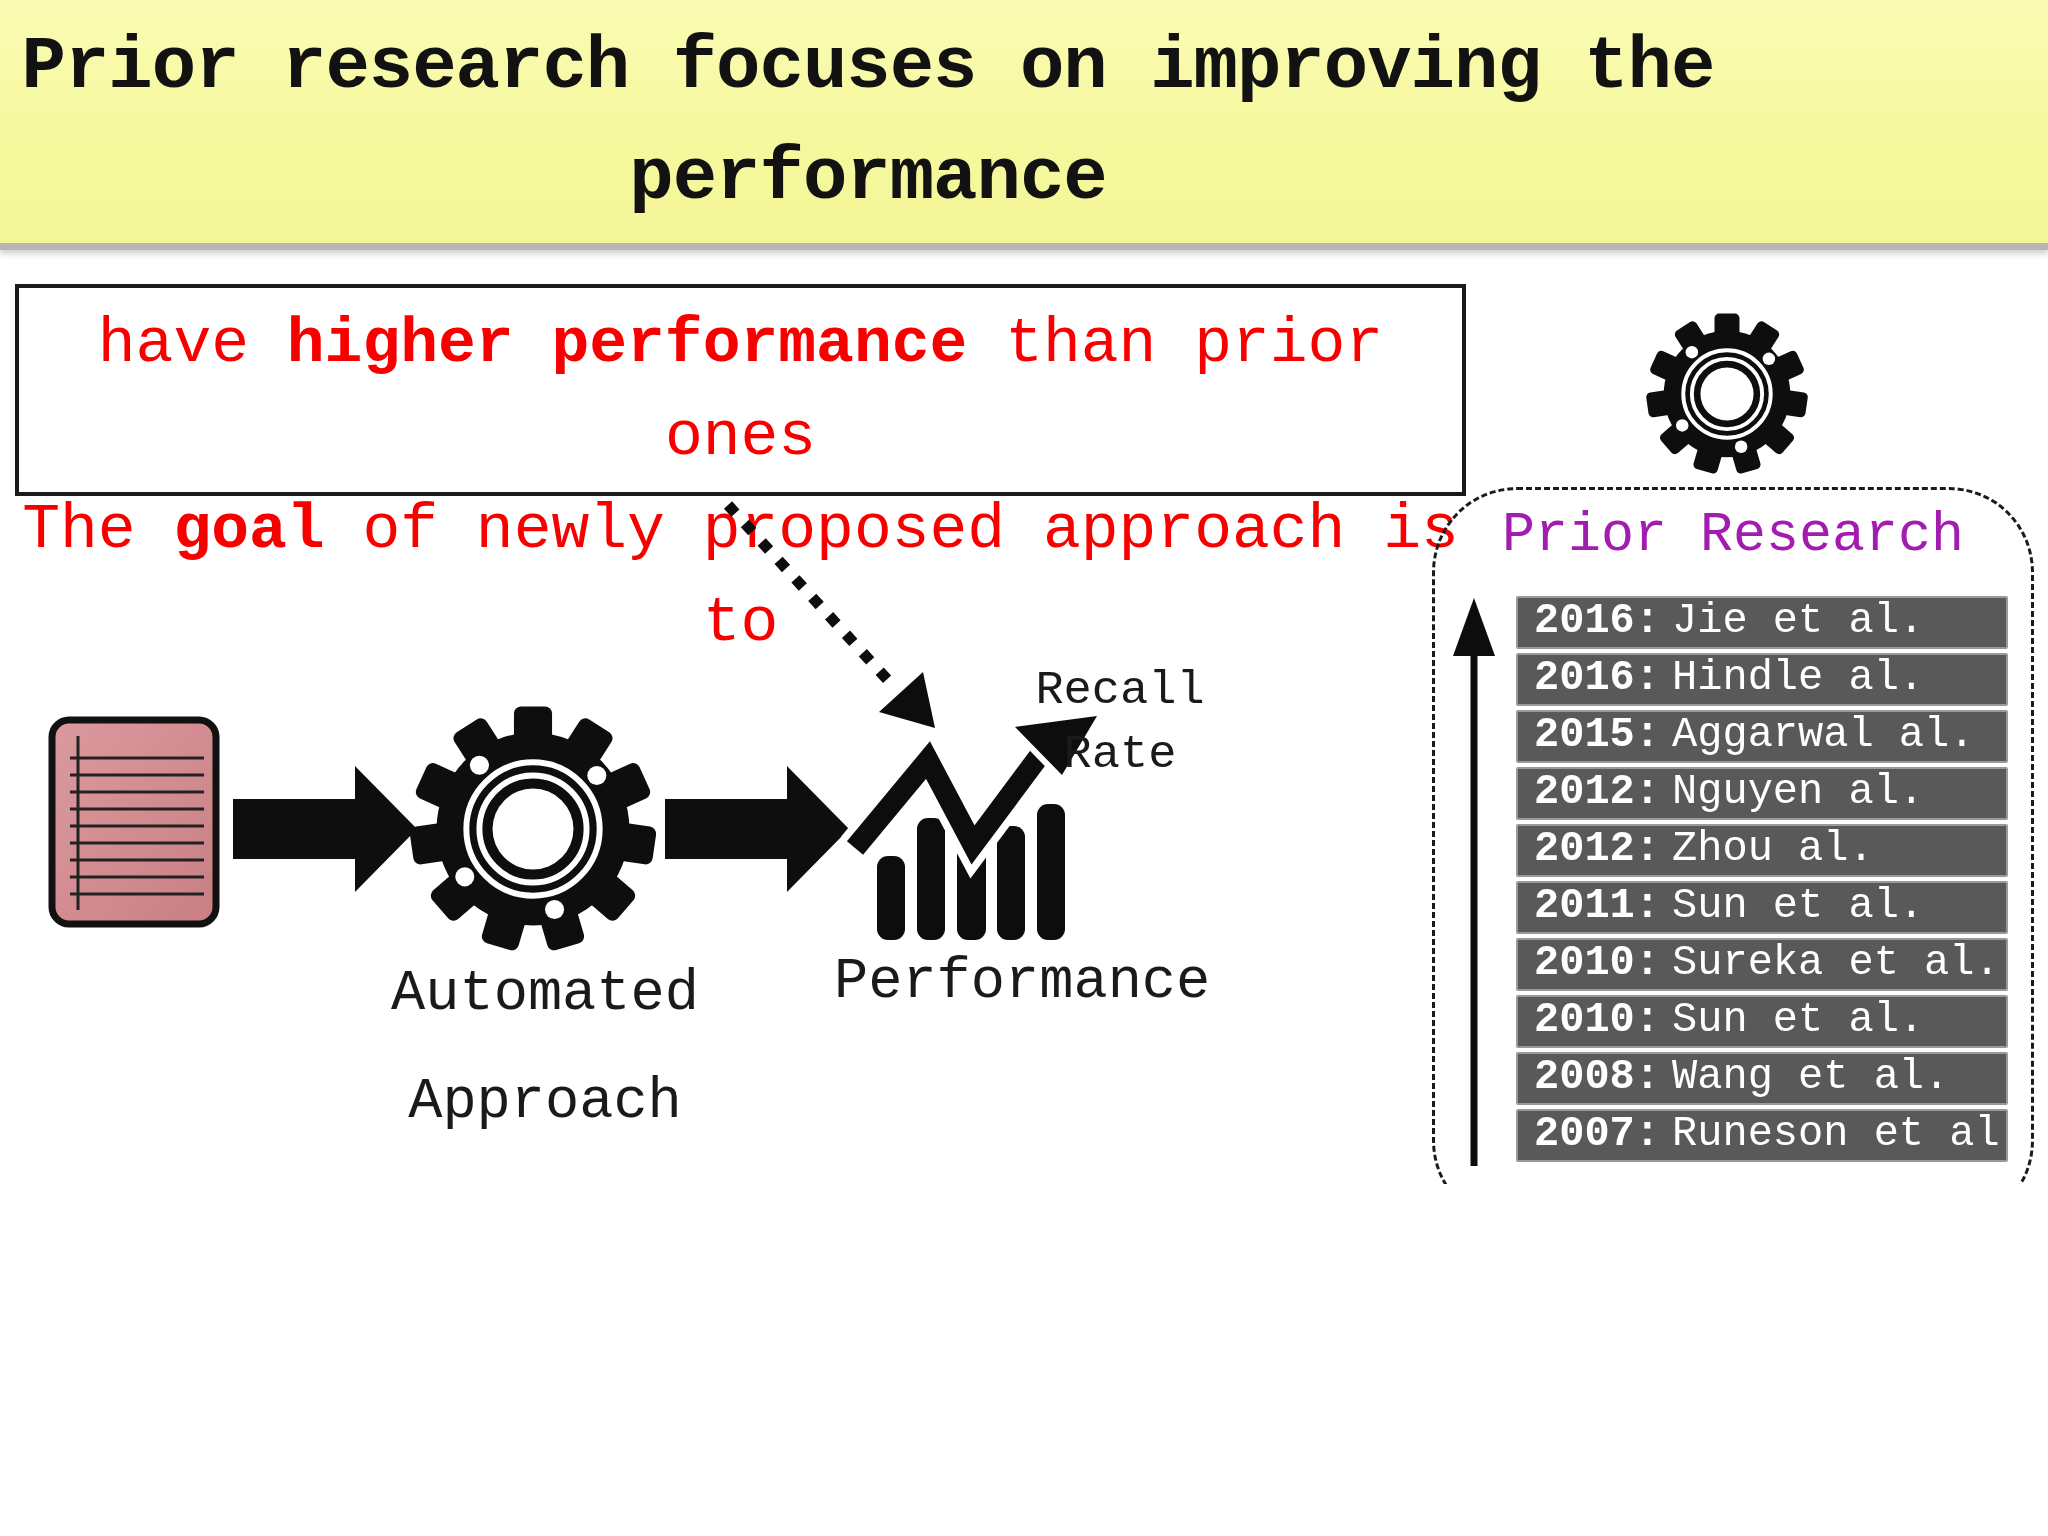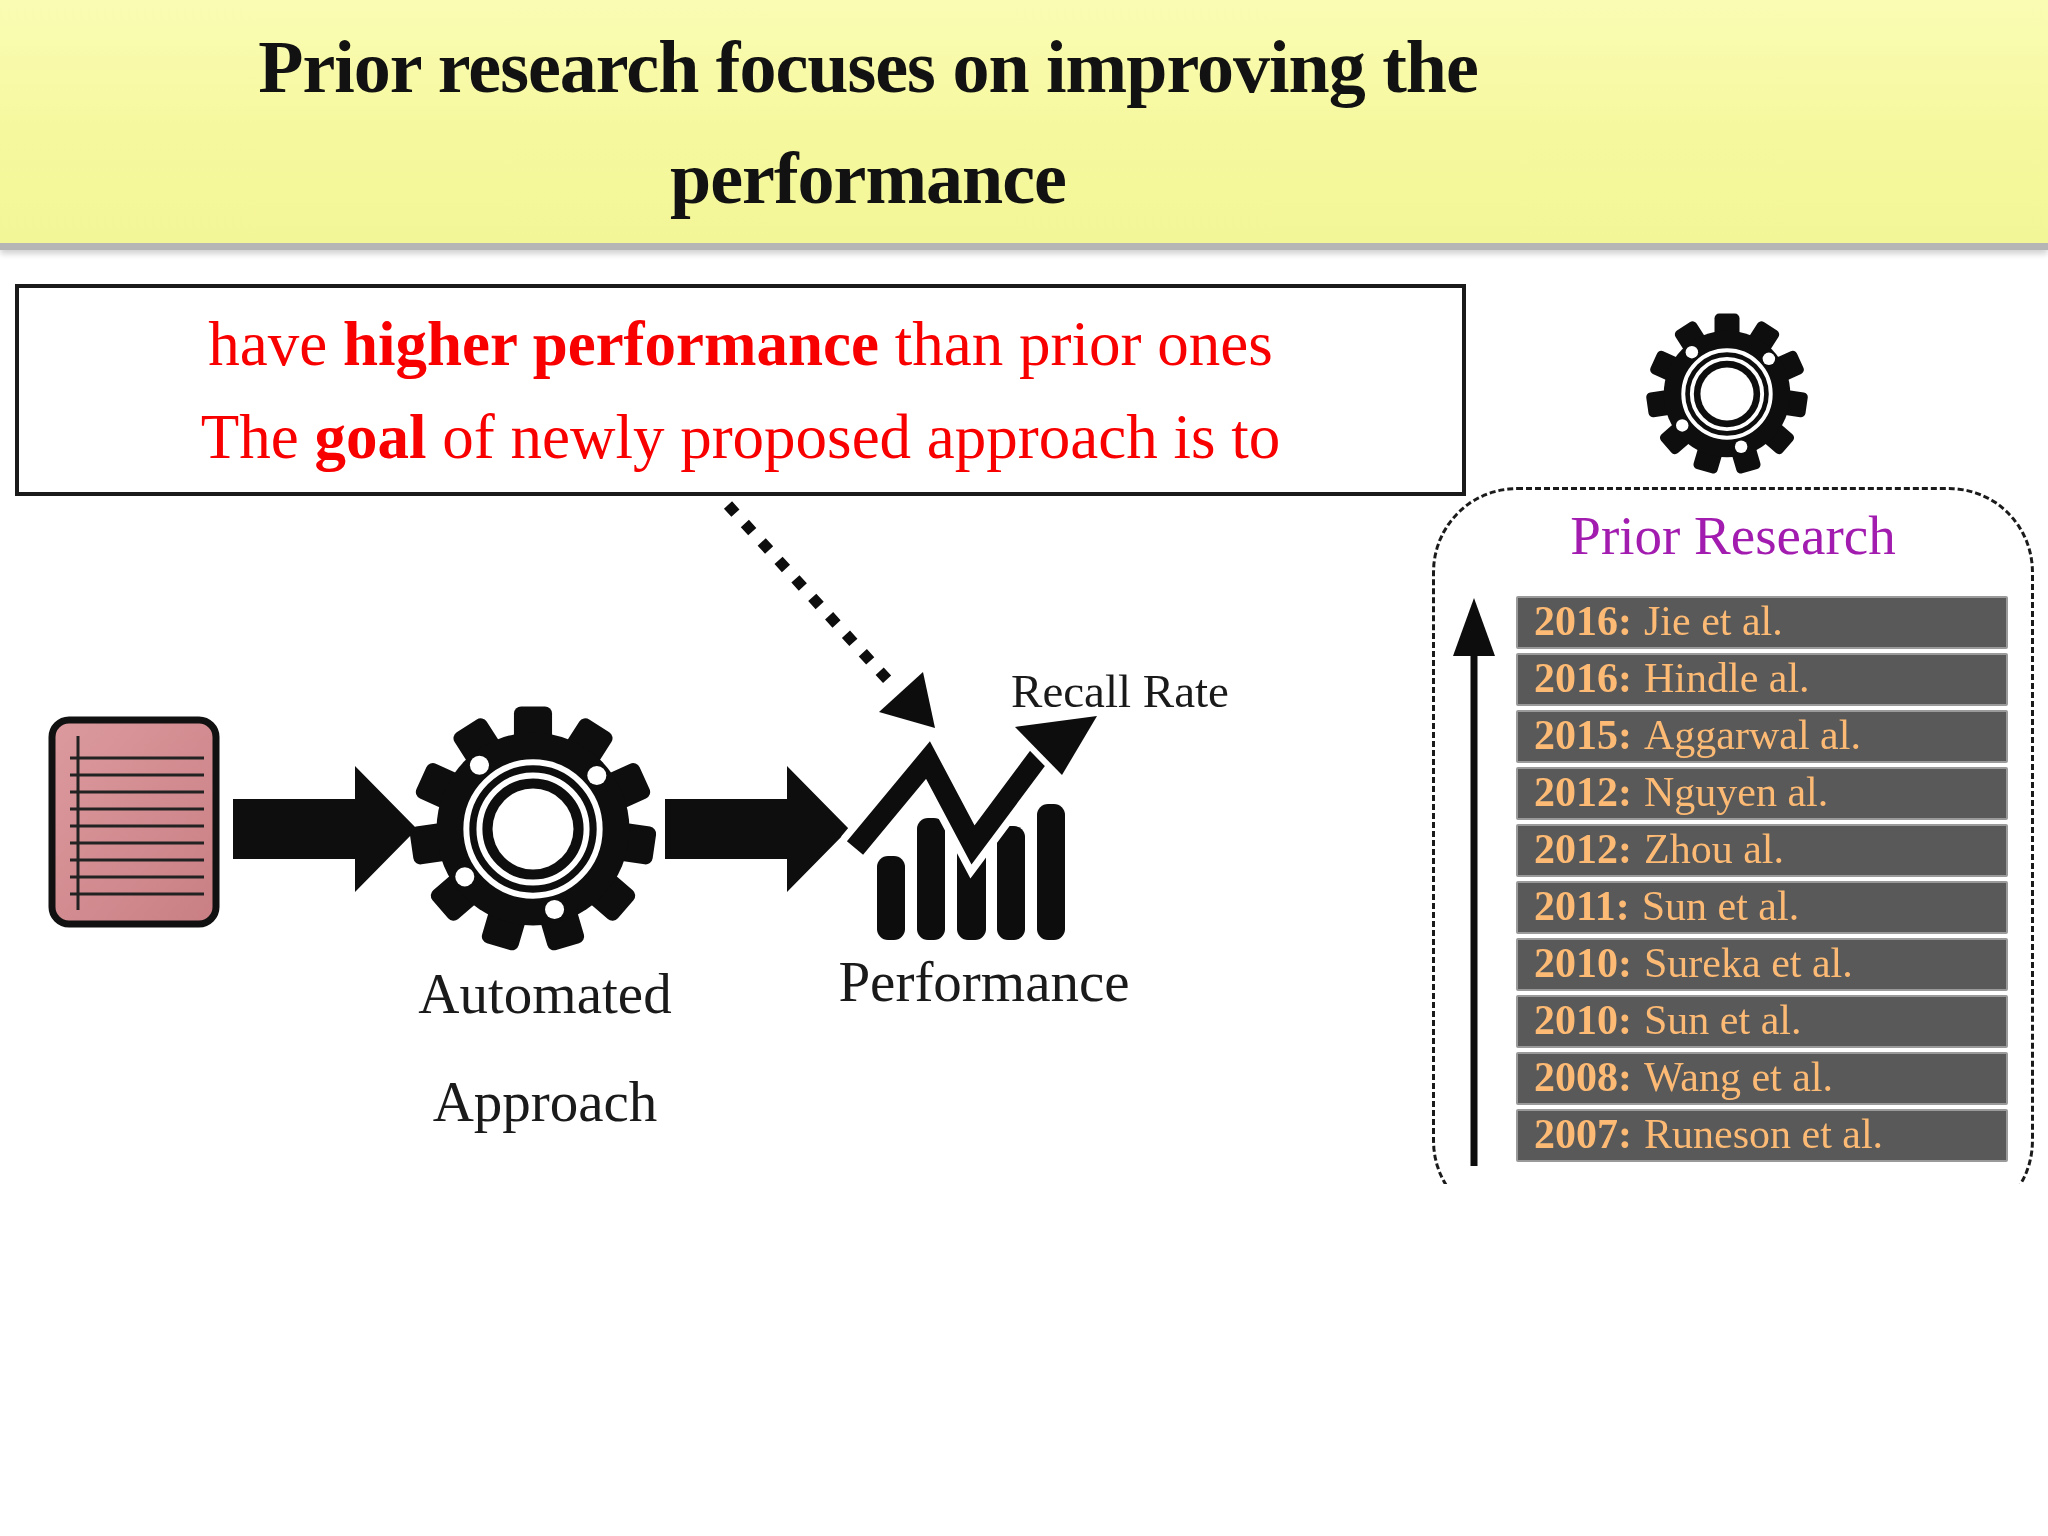--- a/index.html
+++ b/index.html
@@ -1,18 +1,18 @@
 <!DOCTYPE html>
 <html><head>
 <meta charset="utf-8">
 <style>
   html,body{margin:0;padding:0;background:#ffffff;}
   .slide{
     position:relative;width:2048px;height:1184px;background:#ffffff;overflow:hidden;
-    font-family:Liberation Serif, serif;color:#151515;
+    font-family:Liberation Mono, monospace;color:#151515;
   }
   .abs{position:absolute;}
 
   
   .banner{
     left:0;top:0;width:2048px;height:243px;
     background:linear-gradient(180deg,#fafcb4 0%,#f6f89e 55%,#f3f697 100%);
     border-bottom:7px solid #b5b5b5;
     box-shadow:0 4px 6px rgba(0,0,0,.18);
   }
@@ -39,21 +39,21 @@
   
   .pr-box{
     left:1432px;top:487px;width:602px;height:739px;box-sizing:border-box;
     border:3px dashed #1a1a1a;border-radius:85px;
   }
   .pr-title{left:1432px;top:504px;width:602px;text-align:center;font-size:55px;color:#a21caf;}
   .pr-rows{left:1516px;top:596px;width:492px;}
   .pr-row{
     box-sizing:border-box;height:53px;margin-bottom:4px;background:#595959;
     border:2px solid #9a9a9a;border-radius:2px;
-    color:#fdba74;font-size:42px;line-height:47px;padding-left:16px;
+    color:#ffffff;font-size:42px;line-height:47px;padding-left:16px;
     white-space:nowrap;overflow:hidden;
   }
   .pr-row .yr{font-weight:700;margin-right:12px;}
 
   svg{display:block;}
 </style>
 </head>
 <body>
 
 <div class="slide">

